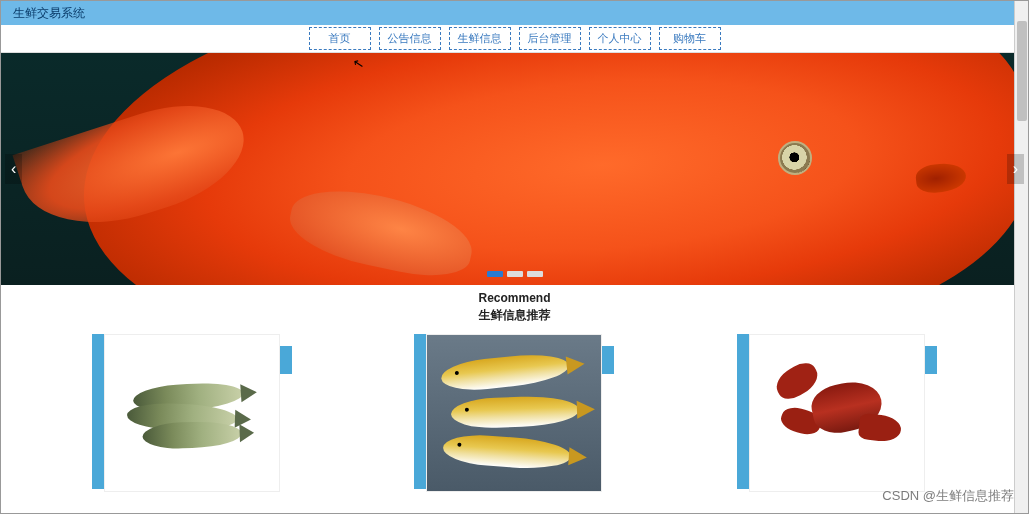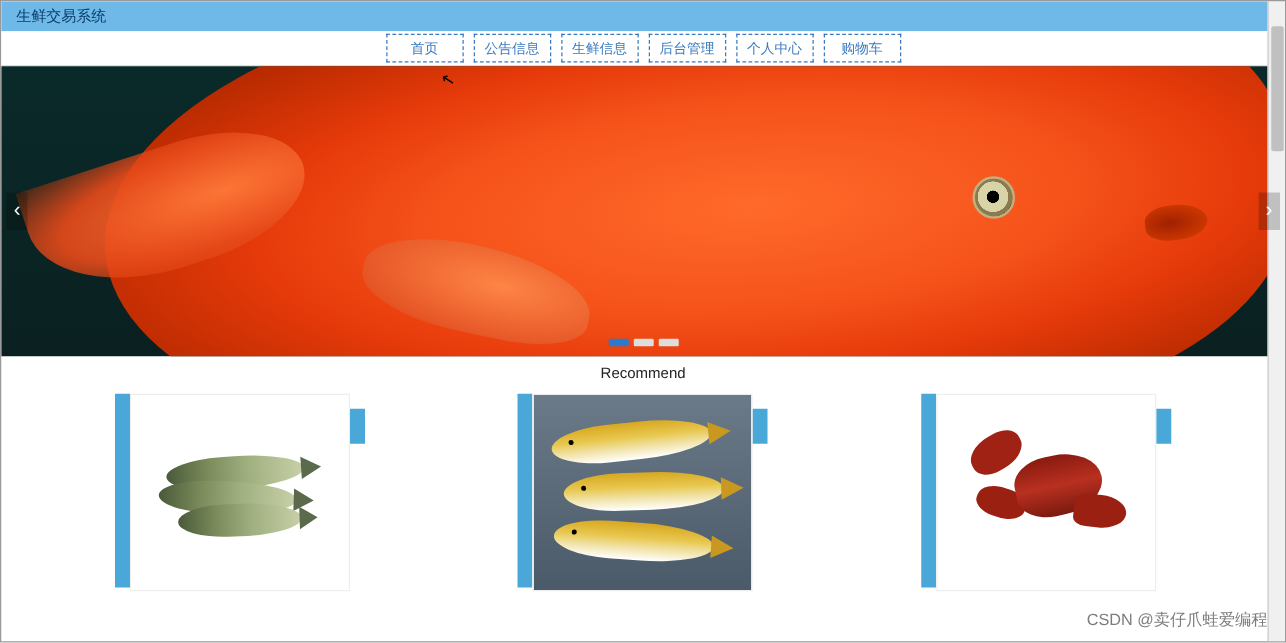--- a/index.html
+++ b/index.html
@@ -21,21 +21,21 @@
     
     .arrow { position: absolute; top: 50%; transform: translateY(-50%); color: #fff; font-size: 16px; cursor: pointer; z-index: 5; padding: 6px; background: rgba(0,0,0,0.2); }
     .arrow-left { left: 4px; }
     .arrow-right { right: 4px; }
     
     .dots { position: absolute; bottom: 8px; left: 50%; transform: translateX(-50%); display: flex; gap: 4px; z-index: 5; }
     .dot { width: 16px; height: 6px; background: #ddd; border-radius: 1px; cursor: pointer; }
     .dot.active { background: #2a7ad0; }
     
     .recommend-title { text-align: center; padding: 6px 0 4px; }
-    .recommend-en { font-size: 12px; color: #222; }
+    .recommend-en { font-size: 12px; color: #222; font-weight: bold; }
     .recommend-cn { font-size: 12px; color: #222; font-weight: 600; margin-top: 2px; }
     
     .products { display: flex; justify-content: space-around; padding: 6px 30px 0; }
     .product-card { position: relative; width: 200px; height: 172px; }
     .blue-frame-v { position: absolute; left: 0; top: 0; width: 12px; height: 155px; background: #4aa8d8; }
     .blue-frame-h { position: absolute; right: 0; top: 12px; width: 24px; height: 28px; background: #4aa8d8; }
     .product-img { position: absolute; left: 12px; top: 0; width: 176px; height: 158px; background: #fff; border: 1px solid #eee; display: flex; align-items: center; justify-content: center; overflow: hidden; }
     
     .fish-small { position: relative; width: 130px; height: 70px; }
     .sf { position: absolute; width: 110px; height: 26px; background: linear-gradient(90deg, #4a5a3a 0%, #7a8a5a 30%, #a0b080 60%, #c8d0a8 100%); border-radius: 40% 50% 50% 40% / 50% 50% 50% 50%; }
@@ -91,20 +91,21 @@
   <div class="arrow arrow-right">›</div>
   <div class="dots">
     <div class="dot active"></div>
     <div class="dot"></div>
     <div class="dot"></div>
   </div>
 </div>
 
 <div class="recommend-title">
   <div class="recommend-en">Recommend</div>
+  <div class="recommend-cn">生鲜信息推荐</div>
 </div>
 
 <div class="products">
   <div class="product-card">
     <div class="blue-frame-v"></div>
     <div class="blue-frame-h"></div>
     <div class="product-img">
       <div class="fish-small">
         <div class="sf sf1"></div>
           <div class="sf sf2"></div>
@@ -134,14 +135,14 @@
           <div class="cf-tail"></div>
       </div>
     </div>
   </div>
 </div>
 
 <div class="scrollbar">
   <div class="scroll-thumb"></div>
 </div>
 
-<div class="watermark">CSDN @卖仔爪蛙爱编程</div>
+<div class="watermark">CSDN @生鲜信息推荐</div>
 <div class="cursor">↖</div>
 
 </body></html>

